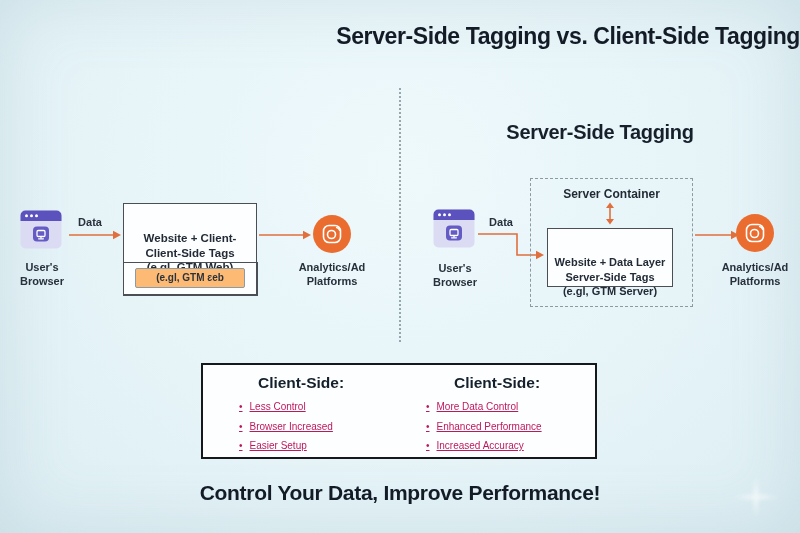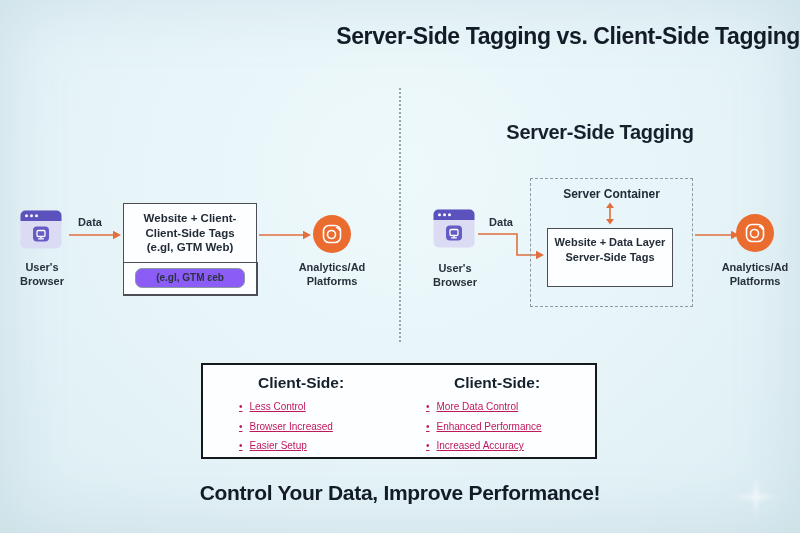--- a/index.html
+++ b/index.html
@@ -20,26 +20,26 @@
                  font-size:20px; font-weight:700; letter-spacing:-0.3px; color:#16202b; }
   .col-heading.left  { left:0; }
   .col-heading.right { left:400px; }
 
   .small-label { font-size:11px; font-weight:600; text-align:center;
                  line-height:13.5px; color:#27303b; }
 
   .node-box { background:#fdfeff; border:1.5px solid #4b4f55; }
   .client-box { left:123px; top:203px; width:134px; height:92px; }
   .box-text { padding-top:7px; text-align:center; font-size:11.5px;
-              font-weight:600; line-height:14.5px; color:#222b36; white-space:nowrap; }
+              font-weight:600; line-height:14.5px; color:#222b36; white-space:nowrap;margin-top:20px; }
   .client-sub { position:absolute; left:-1.5px; right:-1.5px; bottom:-1.5px; top:57.5px;
                 border:1.5px solid #4b4f55; }
   .inner-chip { margin:5px auto 0; width:110px; height:20px; line-height:18px;
-                border:1.2px solid #8d9aa2; border-radius:7px; text-align:center;
-                font-size:10px; font-weight:600; color:#2a333e; background:#8b5cf6; }
+                border:1.2px solid #8d9aa2; border-radius:2px; text-align:center;
+                font-size:10px; font-weight:600; color:#2a333e; background:#fdba74; }
 
   .dashed-container { left:530px; top:178px; width:163px; height:129px;
                       border:1.5px dashed #8e9aa1; }
   .server-container-label { position:absolute; top:8px; left:0; width:100%;
                             text-align:center; font-size:12px; font-weight:600; color:#1f2833; }
   .server-box { left:547px; top:228px; width:126px; height:59px; }
   .server-box .box-text { padding-top:6px; font-size:11px; }
 
   .platform-label { width:84px; }
   .sparkle { left:733px; top:476px; width:46px; height:42px; opacity:.55; }
@@ -160,20 +160,21 @@
       <line x1="7" y1="5" x2="7" y2="18" stroke="#E06F3D" stroke-width="1.6"></line>
       <polygon points="3,6 7,0.5 11,6" fill="#E06F3D"></polygon>
       <polygon points="3,17 7,22.5 11,17" fill="#E06F3D"></polygon>
     </svg>
   </div>
 
   <div class="abs node-box server-box">
     <div class="box-text">
       <div>Website + Data Layer</div>
       <div>Server-Side Tags</div>
+      <div>(e.gl, GTM Server)</div>
     </div>
   </div>
 
   <div class="abs" style="left:694px; top:227px;">
     <svg width="46" height="12" viewBox="0 0 46 12">
       <line x1="1" y1="6" x2="37" y2="6" stroke="#E06F3D" stroke-width="1.6"></line>
       <polygon points="37,1.8 45,6 37,10.2" fill="#E06F3D"></polygon>
     </svg>
   </div>
 

